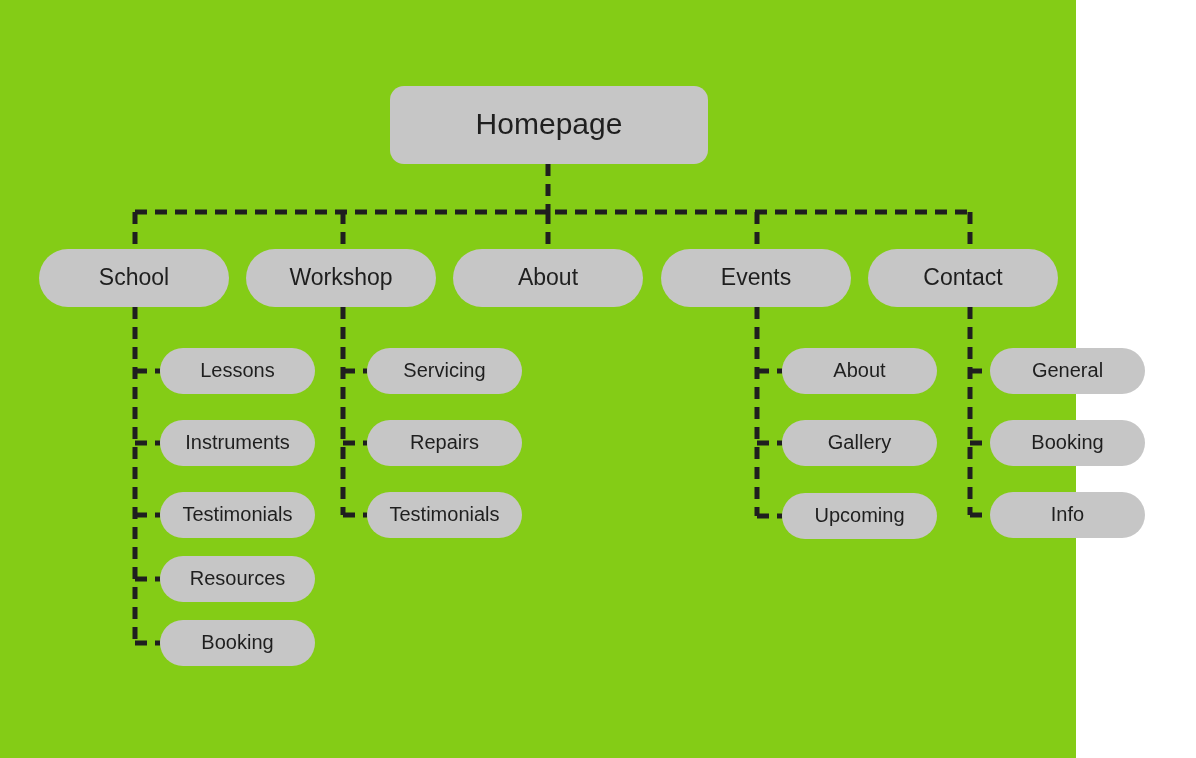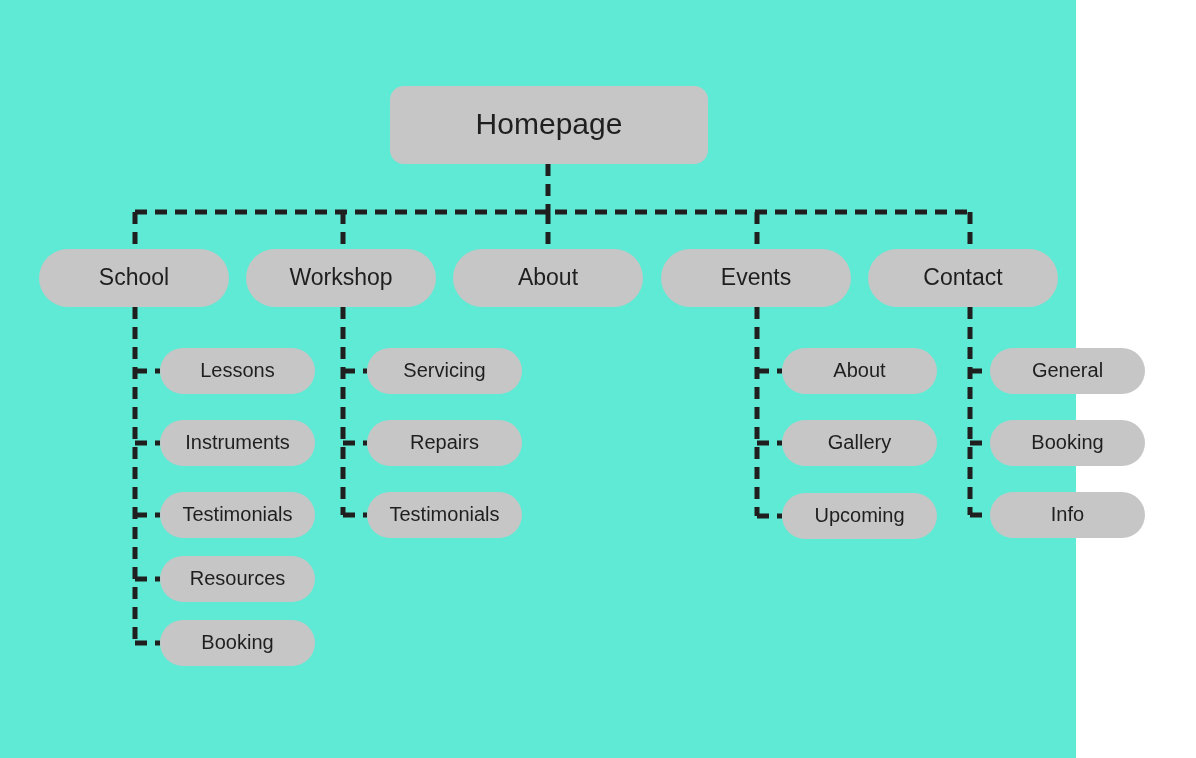--- a/index.html
+++ b/index.html
@@ -11,21 +11,21 @@
   body {
     width: 1196px;
     height: 758px;
     font-family: "Liberation Sans", sans-serif;
     overflow: hidden;
   }
   #diagram-root {
     position: relative;
     width: 1076px;
     height: 758px;
-    background: #5eead4;
+    background: #84cc16;
   }
   svg.diagram-canvas {
     display: block;
     width: 1196px;
     height: 758px;
   }
   .node-shape {
     stroke: none;
   }
   .node-label {

